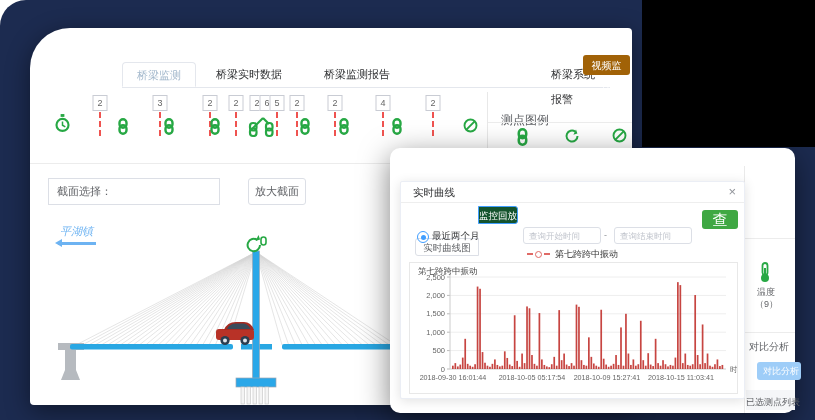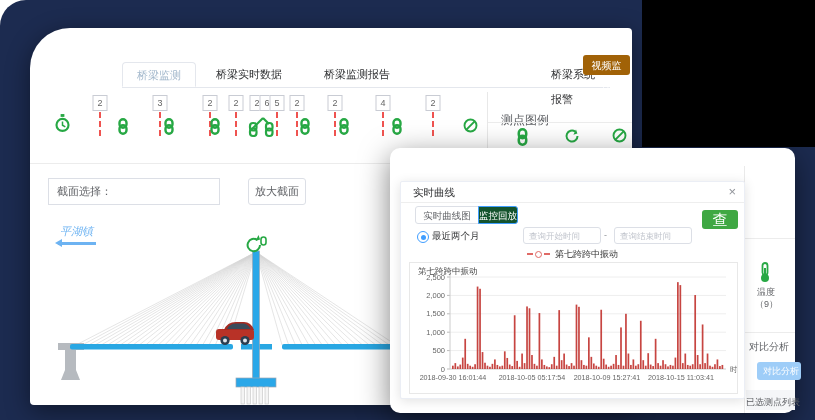--- a/index.html
+++ b/index.html
@@ -54,21 +54,21 @@
     border-radius:3px;font-size:9px;cursor:pointer;white-space:nowrap;}
   #p2-band{position:absolute;left:1px;right:0;top:224px;height:20px;background:#f5f6f8;line-height:20px;}
   #p2-band span{font-size:9px;color:#606266;padding-left:0;white-space:nowrap;}
   
   #modal{position:absolute;left:10px;top:33px;width:345px;height:218px;background:#fff;border:1px solid #ebeef5;
     border-radius:2px;box-shadow:0 2px 12px rgba(0,0,0,.12);box-sizing:border-box;}
   #m-head{position:relative;height:20px;border-bottom:1px solid #eee;}
   #m-title{position:absolute;left:12px;top:4px;font-size:10.5px;color:#303133;}
   #m-close{position:absolute;right:8px;top:2px;font-size:13px;color:#909399;cursor:pointer;line-height:16px;}
   .m-tab{position:absolute;top:24px;height:18px;font-size:9.5px;line-height:18px;text-align:center;cursor:pointer;box-sizing:border-box;}
-  #m-tab0{left:14px;width:64px;border:1px solid #dcdfe6;border-radius:3px 0 0 3px;color:#606266;background:#fff;}
+  #m-tab0{left:14px;width:64px;border:1px solid #dcdfe6;border-radius:3px 0 0 3px;color:#606266;background:#fff;margin-top:32px;}
   #m-tab1{left:77px;width:40px;background:#14532d;color:#fff;border:1px solid #409EFF;border-radius:0 3px 3px 0;}
   #m-radio{position:absolute;left:16px;top:49px;width:10px;height:10px;border:1px solid #409EFF;border-radius:50%;cursor:pointer;}
   #m-radio:before{content:"";position:absolute;left:2.5px;top:2.5px;width:5px;height:5px;border-radius:50%;background:#409EFF;}
   #m-radio-label{position:absolute;left:31px;top:48px;font-size:9.5px;color:#303133;}
   .m-input{position:absolute;top:45px;width:78px;height:17px;border:1px solid #dcdfe6;border-radius:3px;font-size:8.5px;
     color:#606266;padding:0 5px;box-sizing:border-box;font-family:inherit;}
   .m-input::placeholder{color:#c0c4cc;}
   #m-in1{left:122px;} #m-in2{left:213px;}
   #m-sep{position:absolute;left:203px;top:48px;font-size:9px;color:#909399;}
   #m-query{position:absolute;left:301px;top:28px;width:36px;height:19px;background:#3fa843;color:#fff;border:none;

